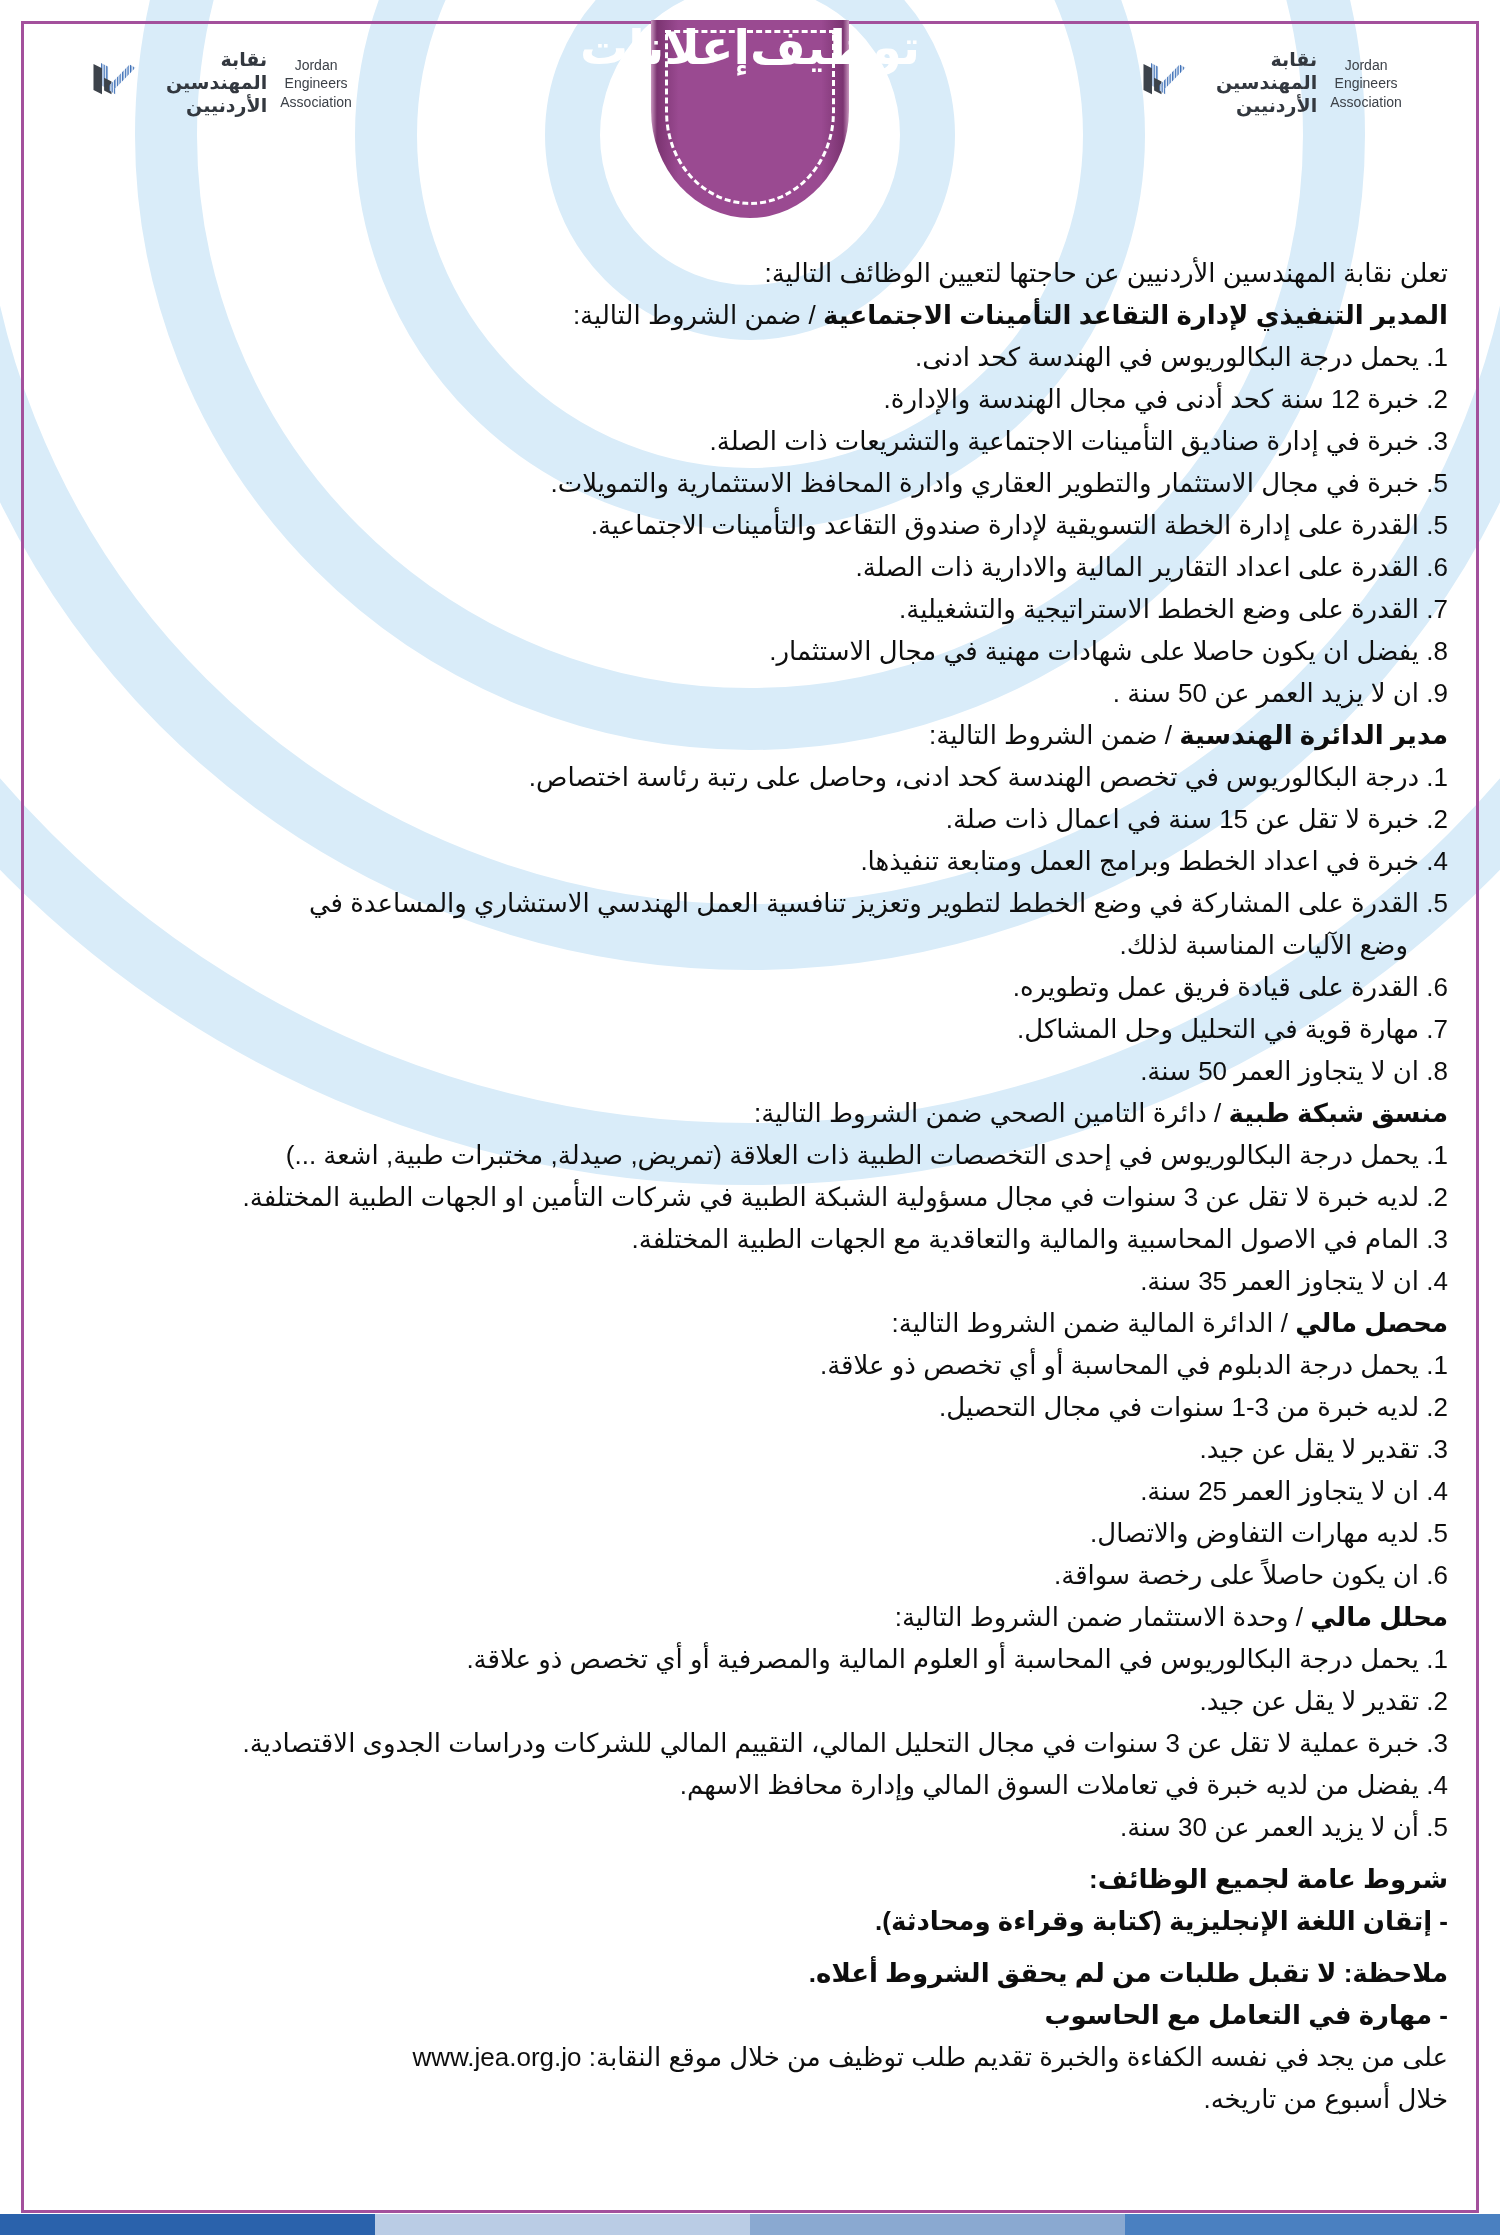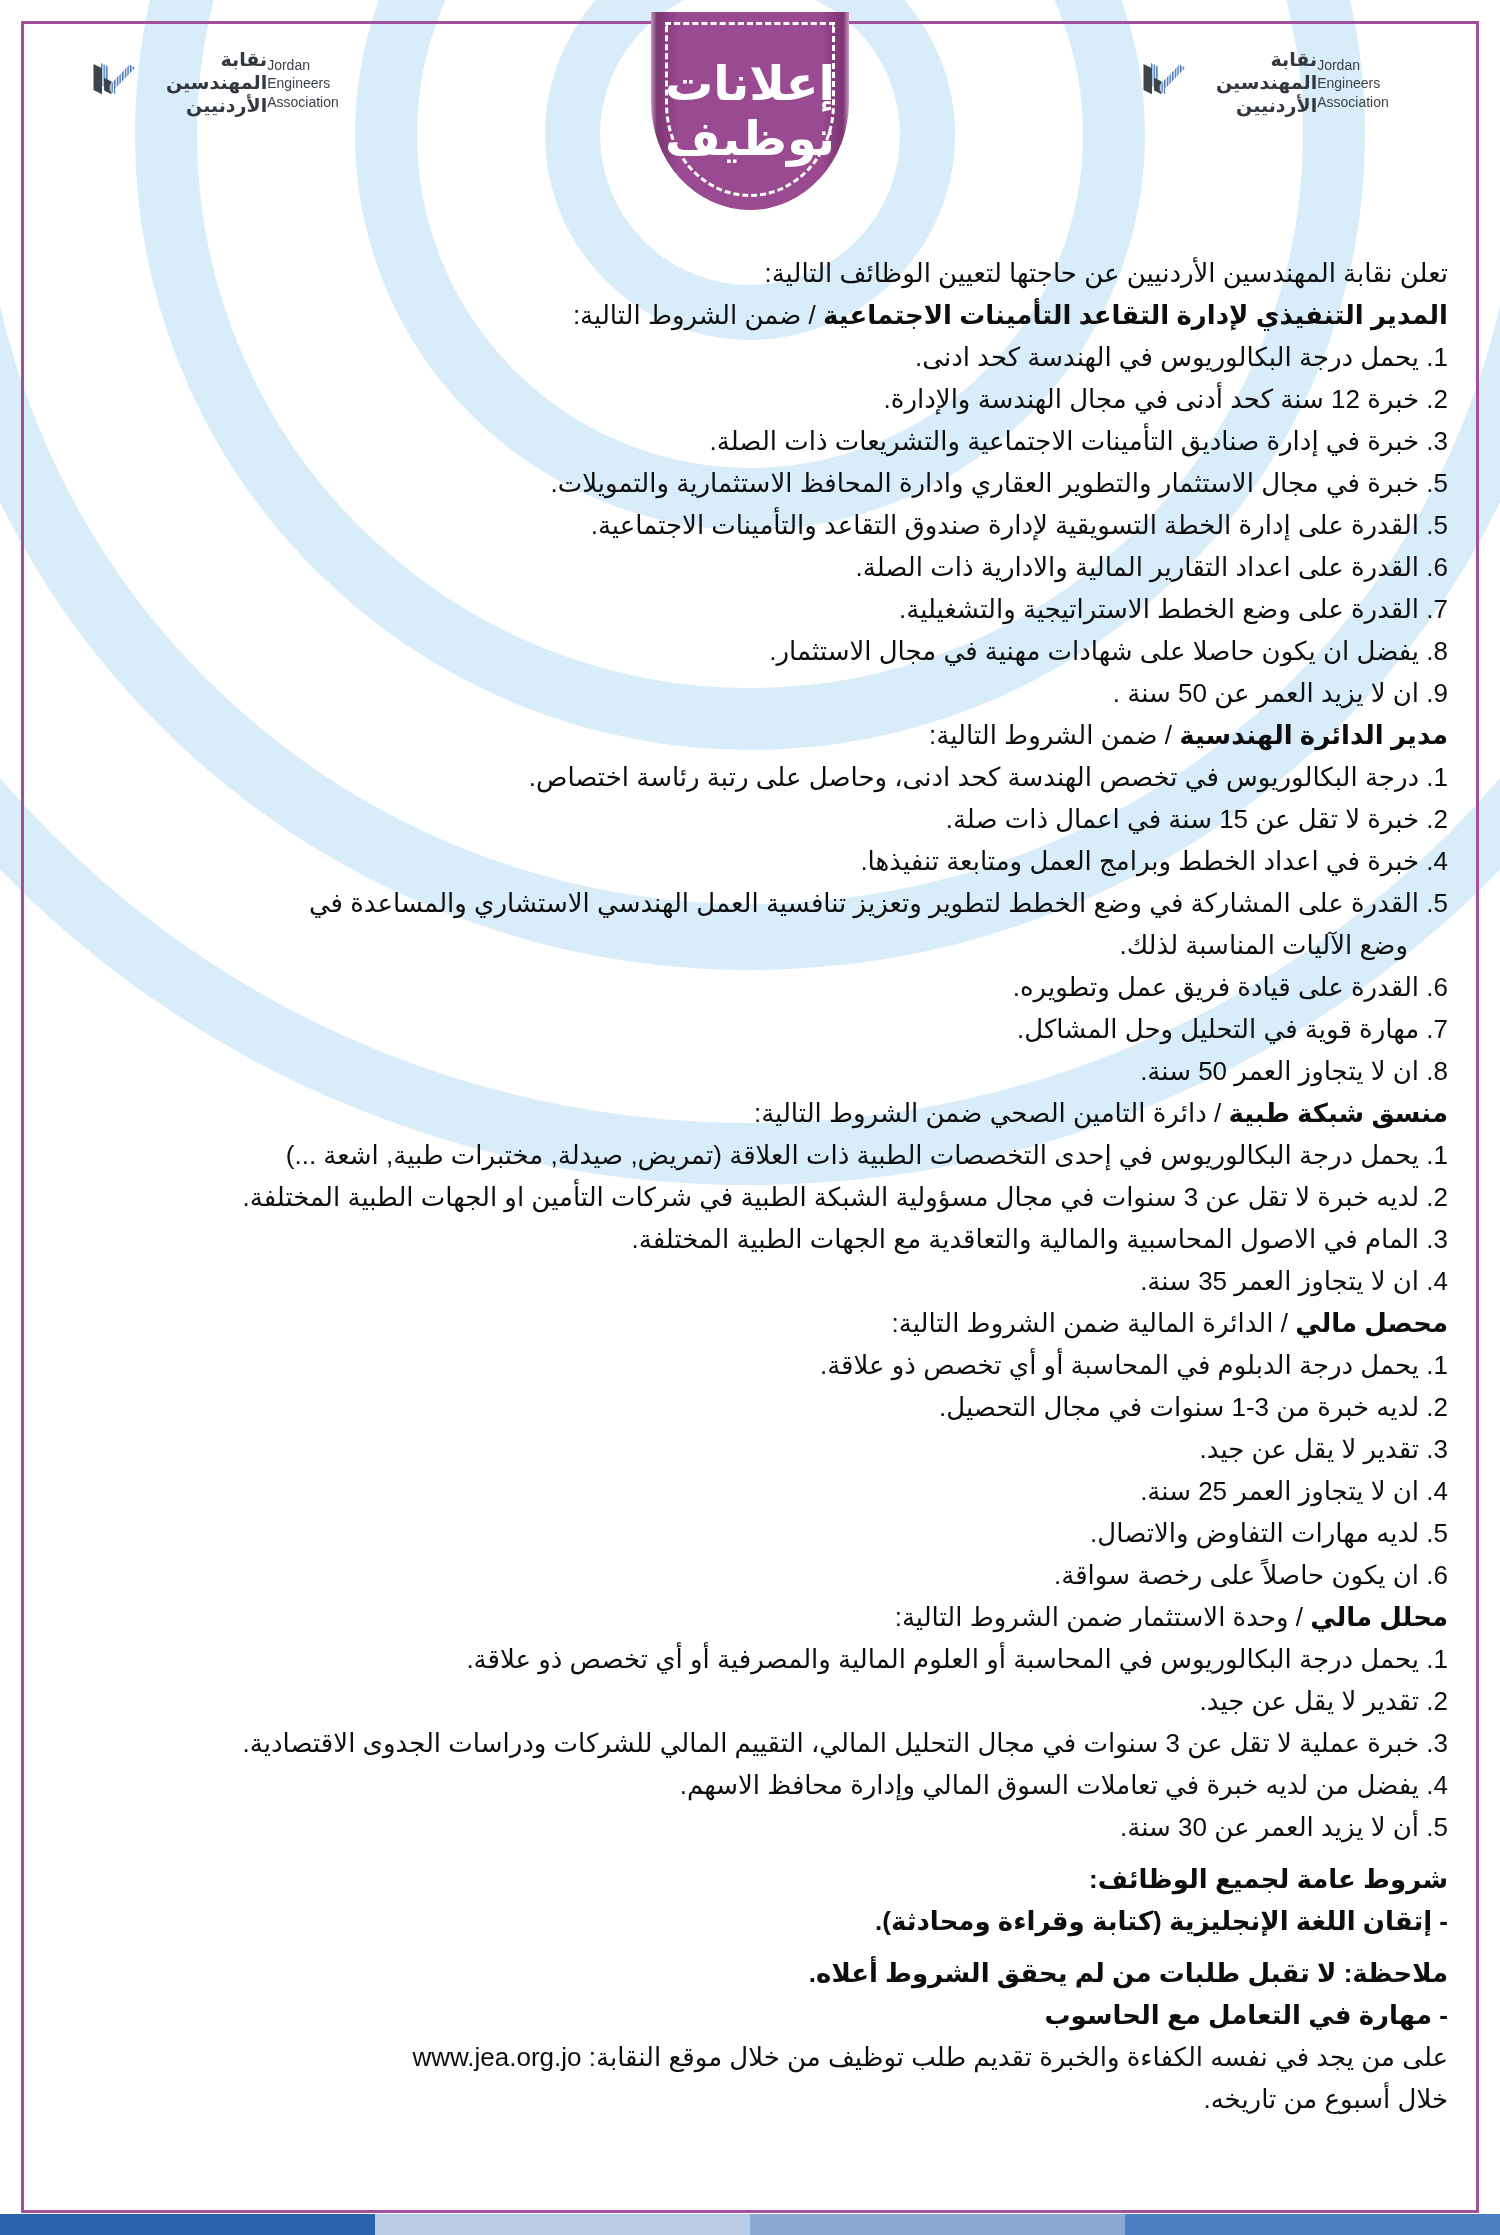--- a/index.html
+++ b/index.html
@@ -13,37 +13,37 @@
   .r1{left:545px; top:-70px;  width:410px;  height:410px;  border-width:55px;}
   .r2{left:355px; top:-260px; width:790px;  height:790px;  border-width:62px;}
   .r3{left:135px; top:-480px; width:1230px; height:1230px; border-width:62px;}
   .r4{left:-85px; top:-700px; width:1670px; height:1670px; border-width:66px;}
   .r5{left:-300px;top:-915px; width:2100px; height:2100px; border-width:62px;}
   
   .frame{position:absolute; left:21px; right:21px; top:21px; bottom:22px;
          border:3px solid #a3509c; z-index:1; pointer-events:none;}
   
   .badge{
-    position:absolute; top:12px; left:50%; transform:translateX(-50%);
+    position:absolute; top:20px; left:50%; transform:translateX(-50%);
     width:198px; height:198px; z-index:5;
     background:linear-gradient(90deg,#c998bf 0%,#7b3471 3%,#9a4a91 14%,#9a4a91 86%,#7b3471 97%,#c998bf 100%);
     border-radius:0 0 99px 99px / 0 0 108px 108px;
-    display:flex; flex-direction:column; align-items:center; justify-content:center;
+    display:flex; flex-direction:row; justify-content:center;
   }
   .badge::before{
     content:""; position:absolute; inset:10px 14px 13px 14px;
     border:3px dashed #ffffff; border-radius:0 0 86px 86px / 0 0 94px 94px;
   }
   .badge .t{color:#ffffff; font-weight:bold; font-size:48px; line-height:1.15; direction:rtl;}
   
   .logo{position:absolute; top:46px; width:280px; display:flex; flex-direction:row; align-items:center; z-index:2;}
   .logo.left{left:85px;} .logo.right{right:85px;}
   .logo svg{display:block; margin-bottom:5px;}
   .logo .ar{font-size:19px; font-weight:bold; color:#33383f; direction:rtl; line-height:1.2;}
-  .logo .en{font-size:14px; color:#3c4148; line-height:1.3;}
+  .logo .en{font-size:14px; color:#3c4148; line-height:1.3;text-align:center;}
   
   .content{
     position:absolute; top:252px; right:52px; left:52px; z-index:2;
     direction:rtl; text-align:right; color:#0e0e0e;
     font-size:26px; line-height:42px;
   }
   .content p{margin:0;}
   .sec-title{margin:0; margin-top:10px; font-weight:normal;}
   section[data-section="0"] .sec-title{margin-top:0;}
   .sec-title b{font-weight:bold;}

